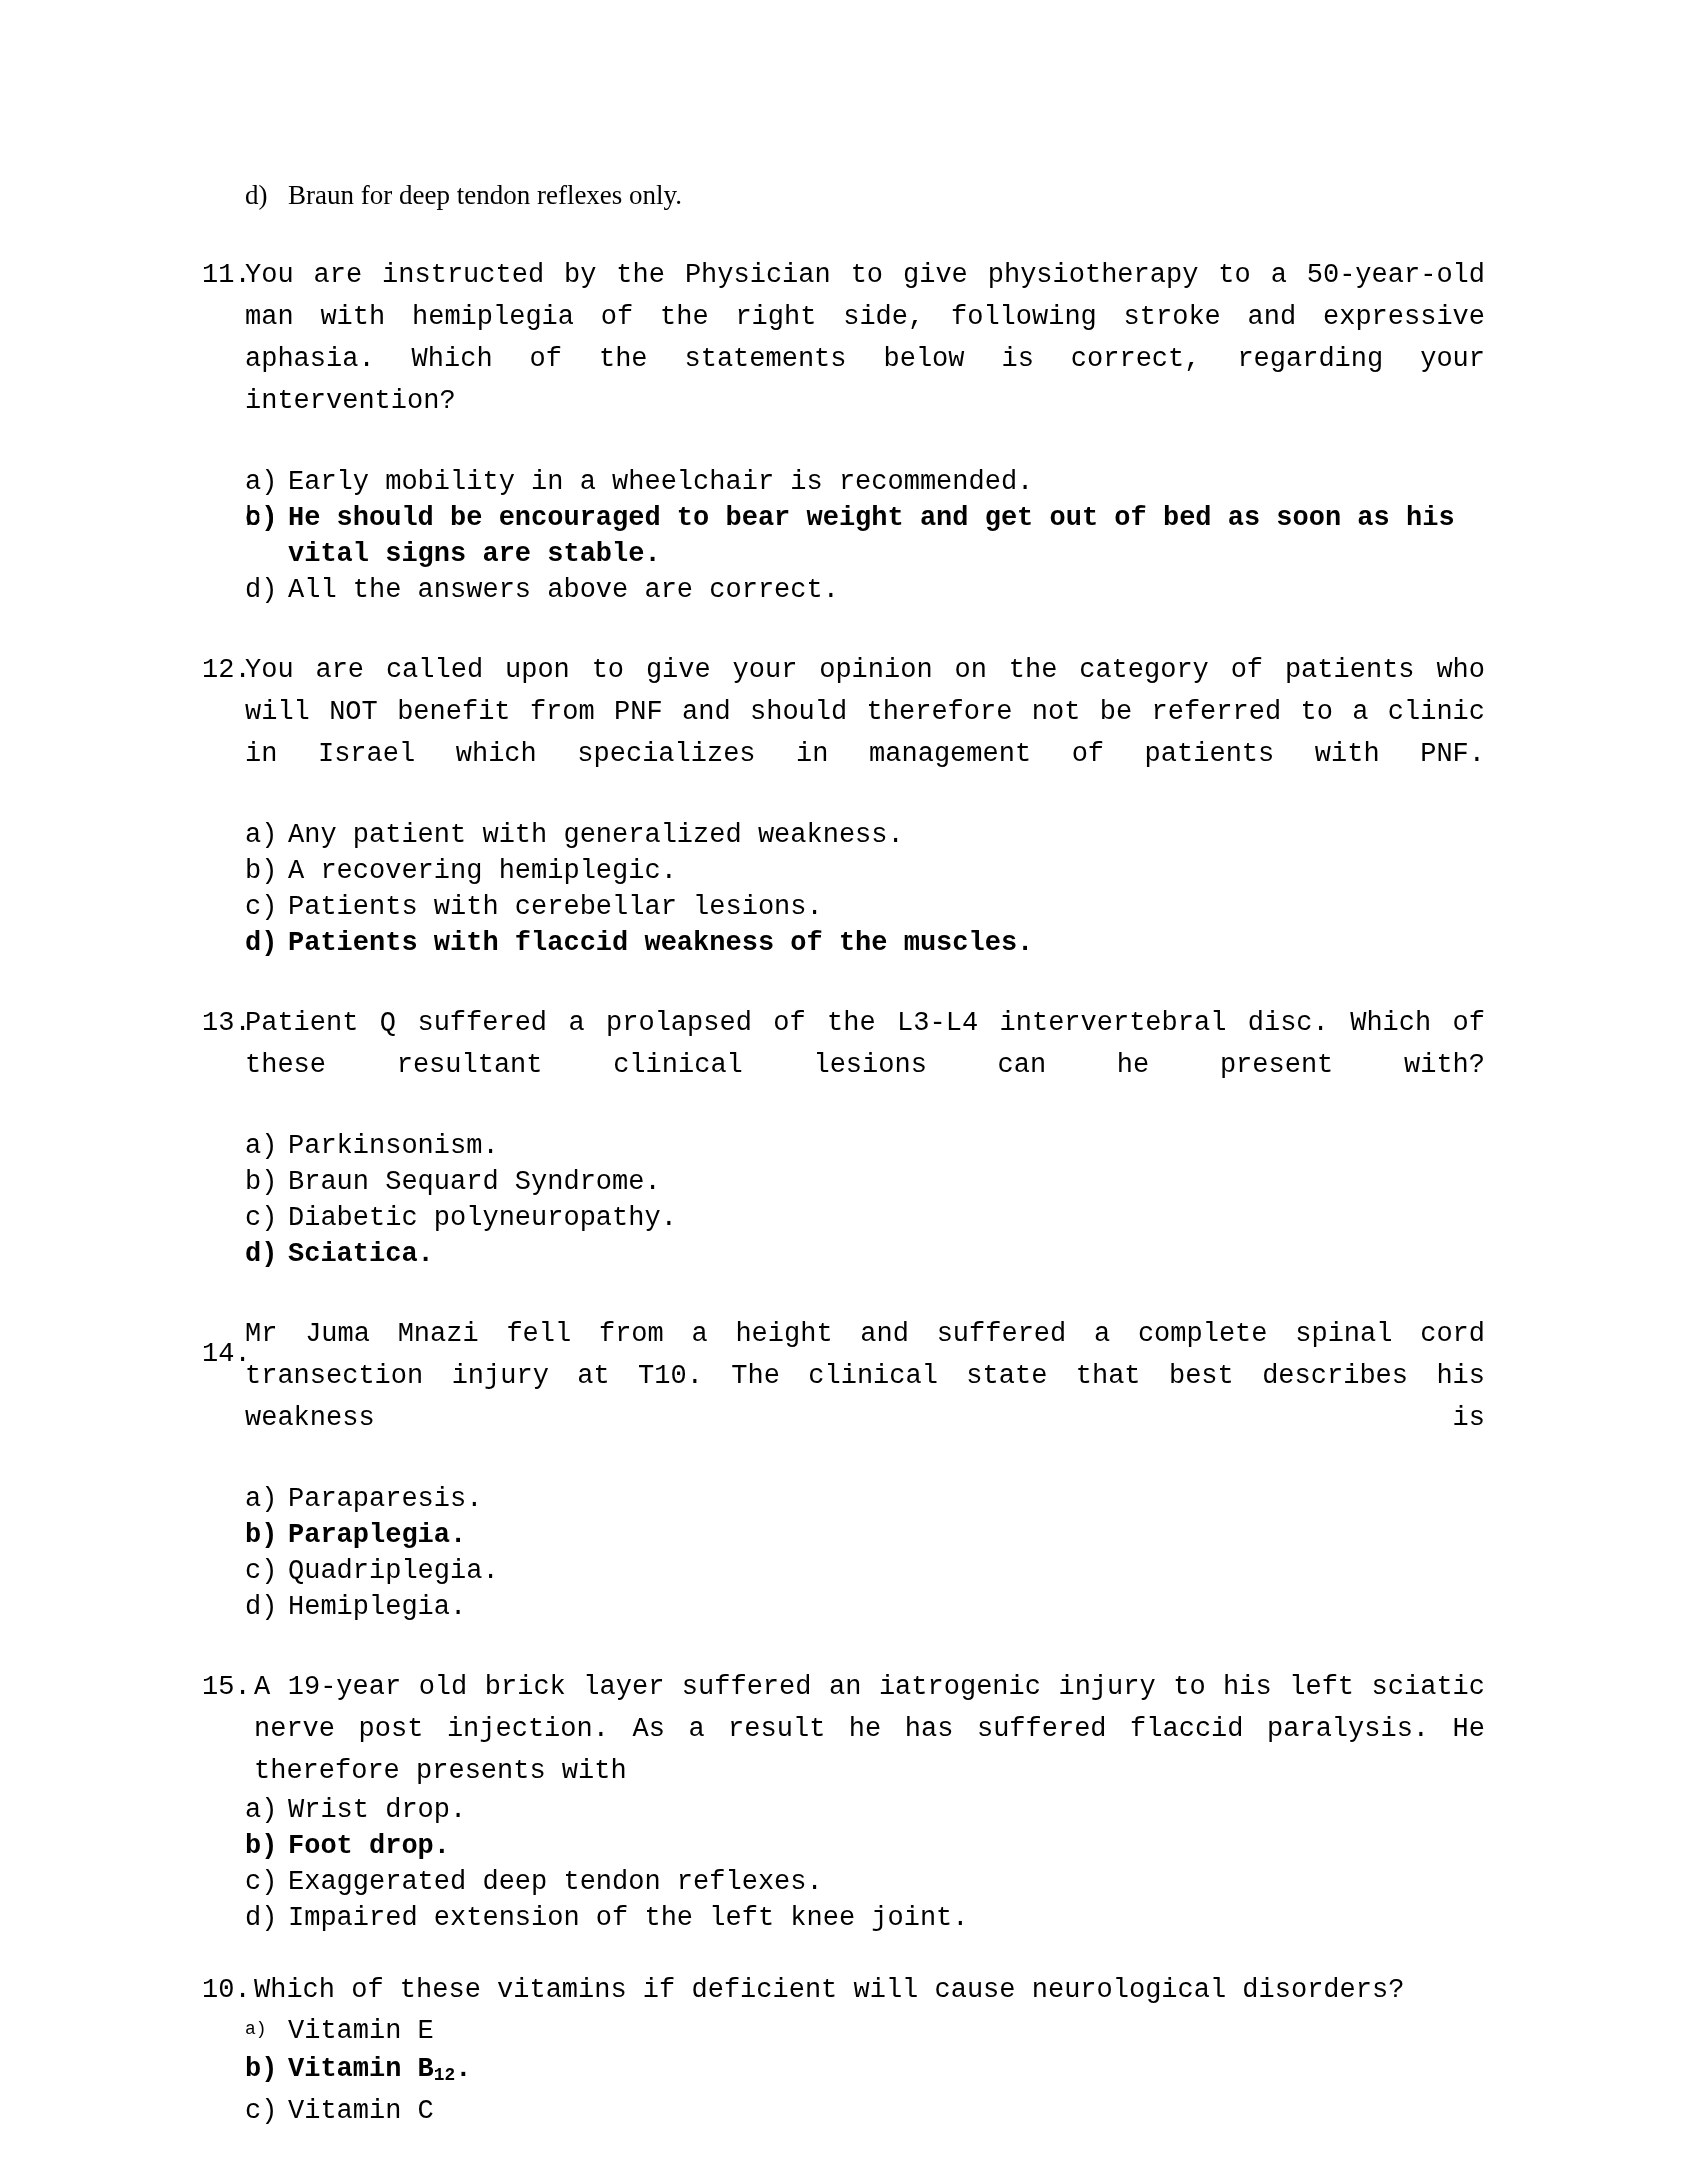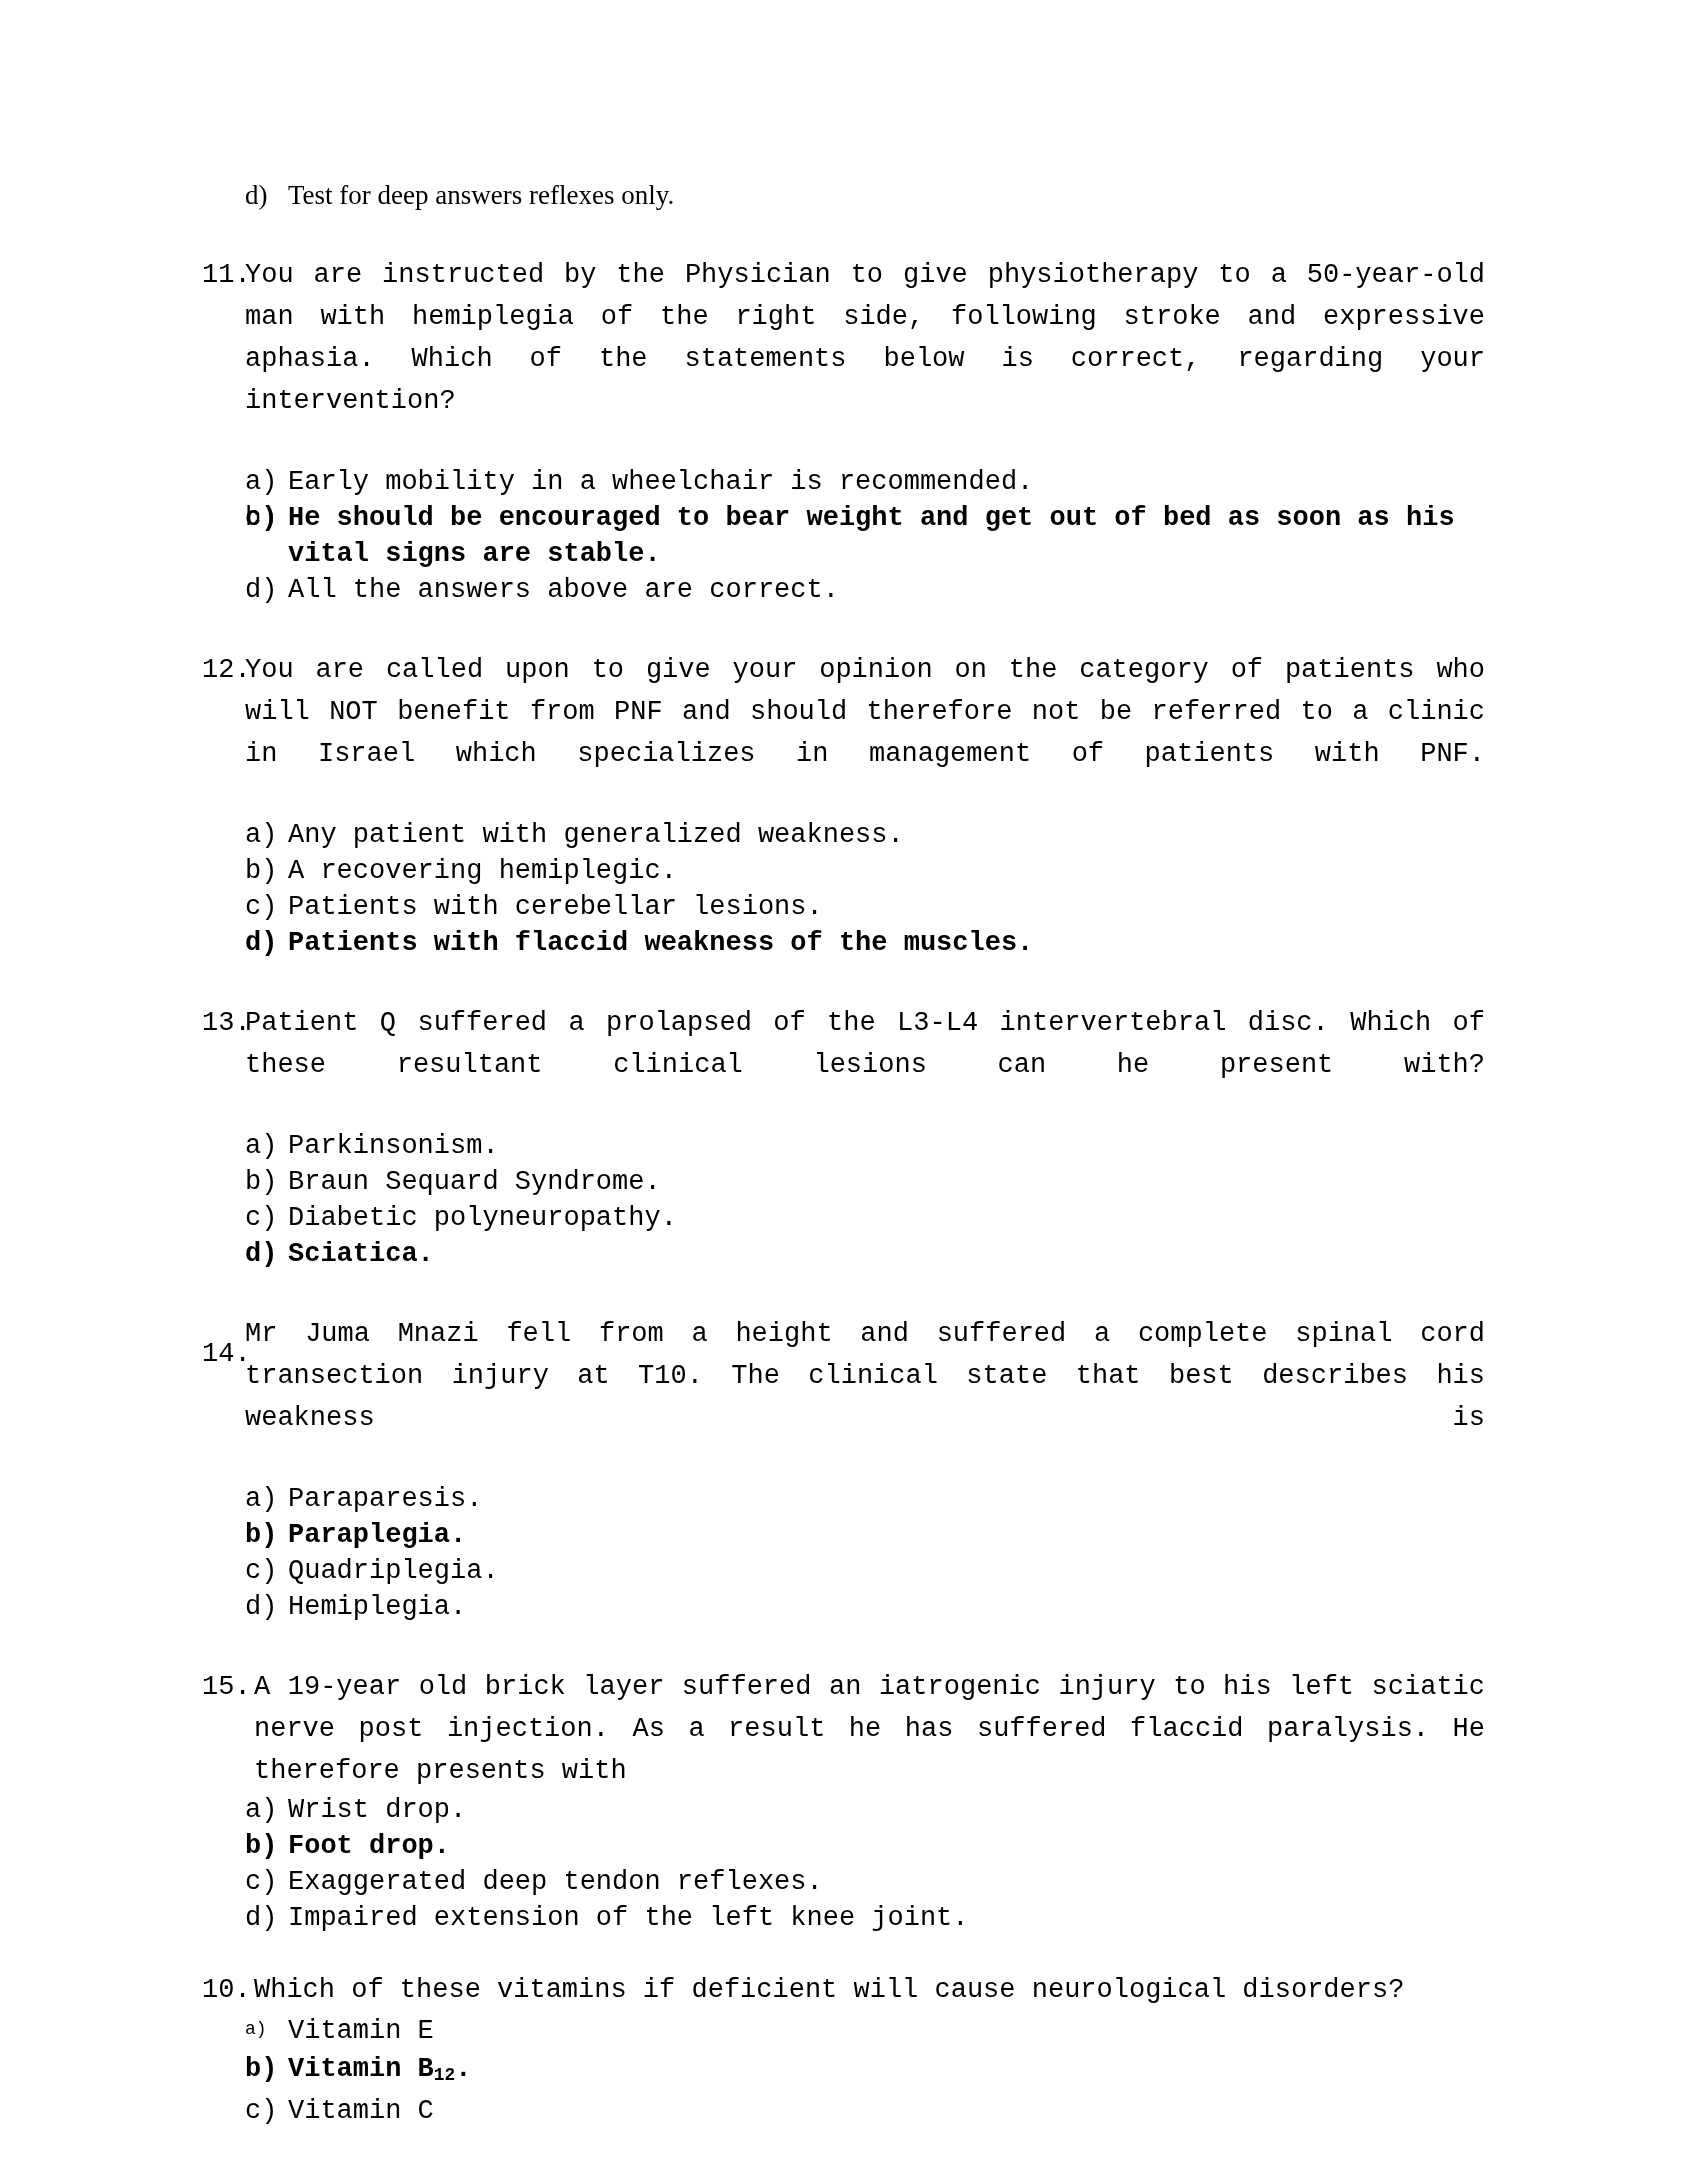--- a/index.html
+++ b/index.html
@@ -89,21 +89,21 @@
   sub { font-size: 0.66em; vertical-align: -0.25em; }
 </style>
 </head>
 <body>
 
 <div class="page">
   <div class="content">
 
     <div class="opts">
       <div class="opt">
-        <span class="letter" style="white-space: nowrap;">d)</span><span>Test for deep answers reflexes only.</span>
+        <span class="letter" style="white-space: nowrap;">d)</span><span>Braun for deep tendon reflexes only.</span>
       </div>
     </div>
 
     <div class="gap-lg"></div>
 
     <div class="qblock">
       <div class="question">
         <span class="qnum" style="white-space: nowrap;">11.</span><span class="stem">You are instructed by the Physician to give physiotherapy to a 50-year-old man with hemiplegia of the right side, following stroke and expressive aphasia. Which of the statements below is correct, regarding your intervention?</span>
       </div>
       <div class="opts">

